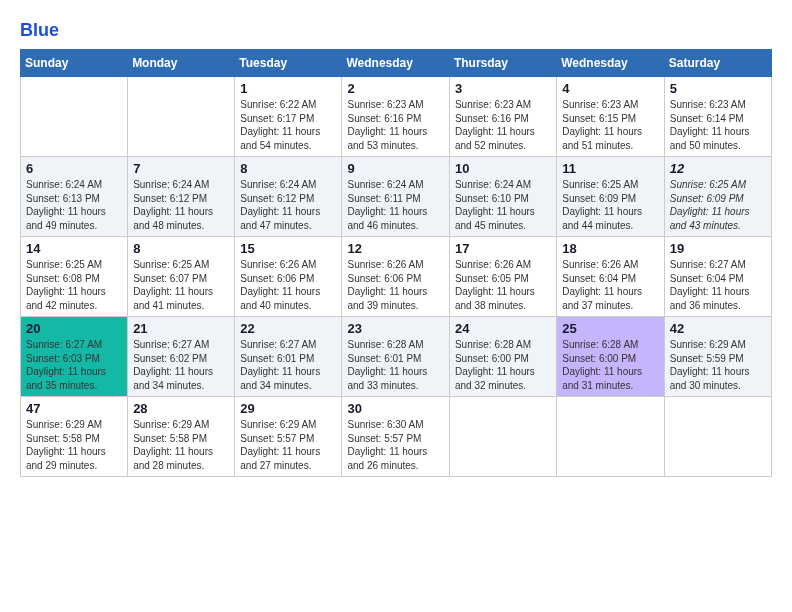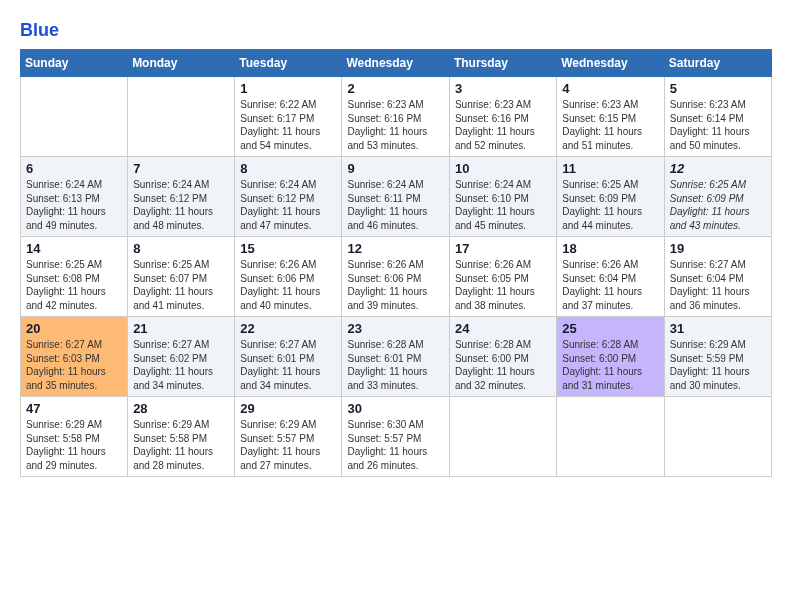--- a/index.html
+++ b/index.html
@@ -221,21 +221,21 @@
 Daylight: 11 hours and 37 minutes.</div>
         </td>
         <td>
           <span class="day-number">19</span>
           <div class="day-info" style="white-space: pre-line;">Sunrise: 6:27 AM
 Sunset: 6:04 PM
 Daylight: 11 hours and 36 minutes.</div>
         </td>
       </tr>
       <tr>
-        <td style="background: #fdba74;">
+        <td style="background: #14b8a6;">
           <span class="day-number">20</span>
           <div class="day-info" style="white-space: pre-line;">Sunrise: 6:27 AM
 Sunset: 6:03 PM
 Daylight: 11 hours and 35 minutes.</div>
         </td>
         <td style="background: rgb(240, 244, 248);">
           <span class="day-number">21</span>
           <div class="day-info" style="white-space: pre-line;">Sunrise: 6:27 AM
 Sunset: 6:02 PM
 Daylight: 11 hours and 34 minutes.</div>
@@ -258,21 +258,21 @@
 Sunset: 6:00 PM
 Daylight: 11 hours and 32 minutes.</div>
         </td>
         <td style="background: #c4b5fd;">
           <span class="day-number">25</span>
           <div class="day-info" style="white-space: pre-line;">Sunrise: 6:28 AM
 Sunset: 6:00 PM
 Daylight: 11 hours and 31 minutes.</div>
         </td>
         <td style="background: rgb(240, 244, 248);">
-          <span class="day-number">31</span>
+          <span class="day-number">42</span>
           <div class="day-info" style="white-space: pre-line;">Sunrise: 6:29 AM
 Sunset: 5:59 PM
 Daylight: 11 hours and 30 minutes.</div>
         </td>
       </tr>
       <tr>
         <td>
           <span class="day-number">47</span>
           <div class="day-info" style="white-space: pre-line;">Sunrise: 6:29 AM
 Sunset: 5:58 PM

